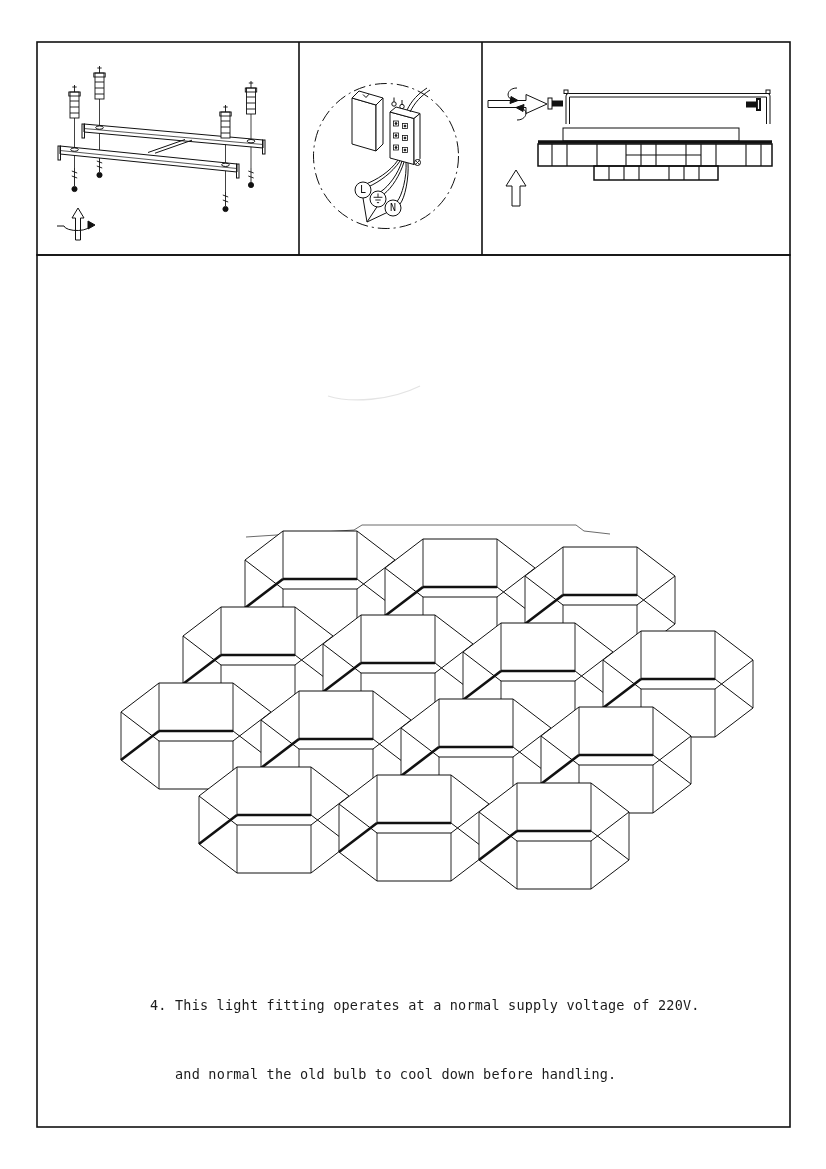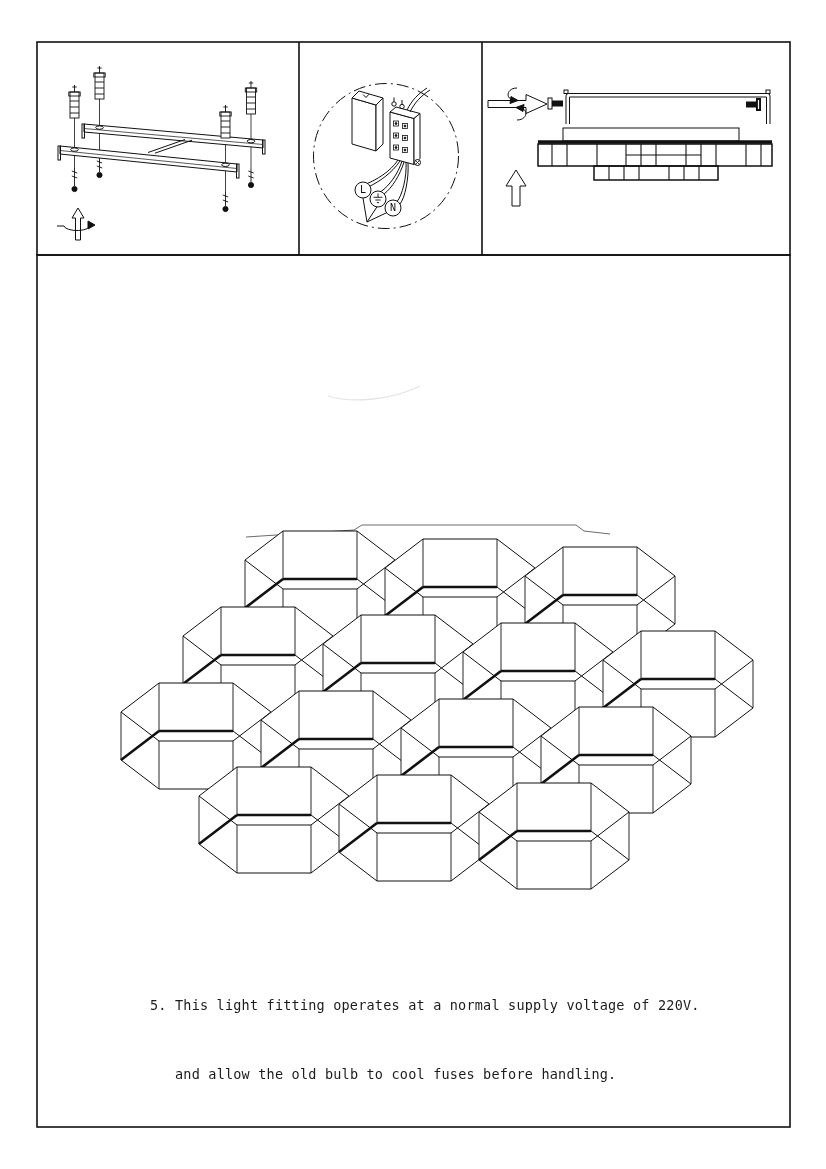--- a/index.html
+++ b/index.html
@@ -415,17 +415,17 @@
           <line x1="629.0" y1="812.0" x2="629.0" y2="860.0" stroke="#111" stroke-width="0.9"></line>
           <line x1="591.0" y1="841.0" x2="591.0" y2="889.0" stroke="#111" stroke-width="0.9"></line>
           <line x1="517.0" y1="841.0" x2="517.0" y2="889.0" stroke="#111" stroke-width="0.9"></line>
           <line x1="479.0" y1="860.0" x2="517.0" y2="831.0" stroke="#111" stroke-width="2.6"></line>
           <line x1="517.0" y1="831.0" x2="591.0" y2="831.0" stroke="#111" stroke-width="2.6"></line>
         </g>
   </g>
 </svg>
 
 <div class="instructions">
-  <div class="instr-line">5. This light fitting operates at a normal supply voltage of 220V.</div>
-  <div class="instr-line indent">and allow the old bulb to cool fuses before handling.</div>
+  <div class="instr-line">4. This light fitting operates at a normal supply voltage of 220V.</div>
+  <div class="instr-line indent">and normal the old bulb to cool down before handling.</div>
 </div>
 
 </div>
 
 </body></html>

